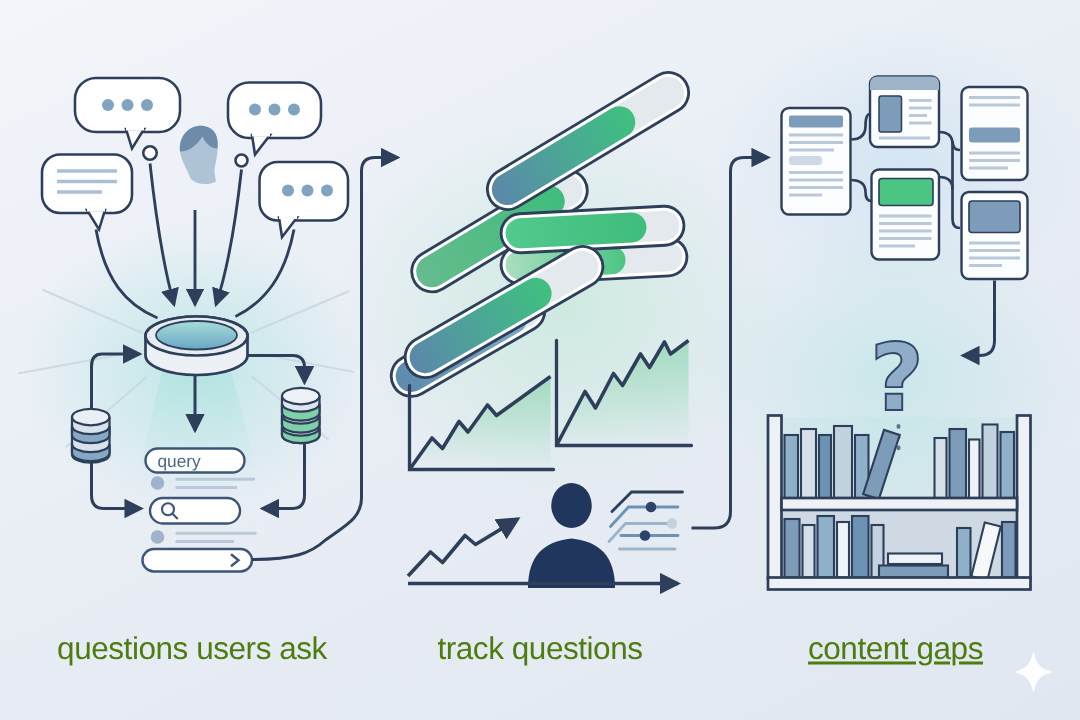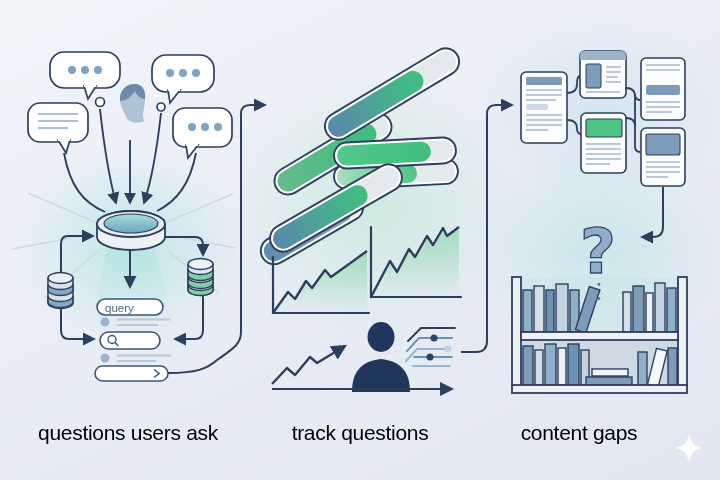--- a/index.html
+++ b/index.html
@@ -5,23 +5,23 @@
   html,body{margin:0;padding:0;}
   body{
     width:720px;height:480px;overflow:hidden;
     font-family:"Liberation Sans", sans-serif;
     background:linear-gradient(155deg,#f2f5fa 0%,#e9eef5 45%,#e1e7f1 100%);
   }
   .stage{position:relative;width:720px;height:480px;}
   .stage svg{position:absolute;left:0;top:0;}
   .caption{
     position:absolute;top:421px;width:220px;text-align:center;
-    font-size:21px;font-weight:500;letter-spacing:-0.3px;color:#000000;
+    font-size:21px;font-weight:500;letter-spacing:-0.3px;color:#4d7c0f;
   }
-  .cap1{left:18px;} .cap2{left:250px;} .cap3{left:469px;}
+  .cap1{left:18px;} .cap2{left:250px;} .cap3{left:487px;text-decoration:underline;}
 </style>
 </head>
 <body>
 
 <div class="stage">
 <svg width="720" height="480" viewBox="0 0 720 480">
   <defs>
     <marker id="arr" viewBox="0 0 10 10" refX="8.5" refY="5" markerWidth="6.5" markerHeight="6.5" orient="auto-start-reverse">
       <path d="M0,0 L10,5 L0,10 Z" fill="#2e3f5c"></path>
     </marker>

